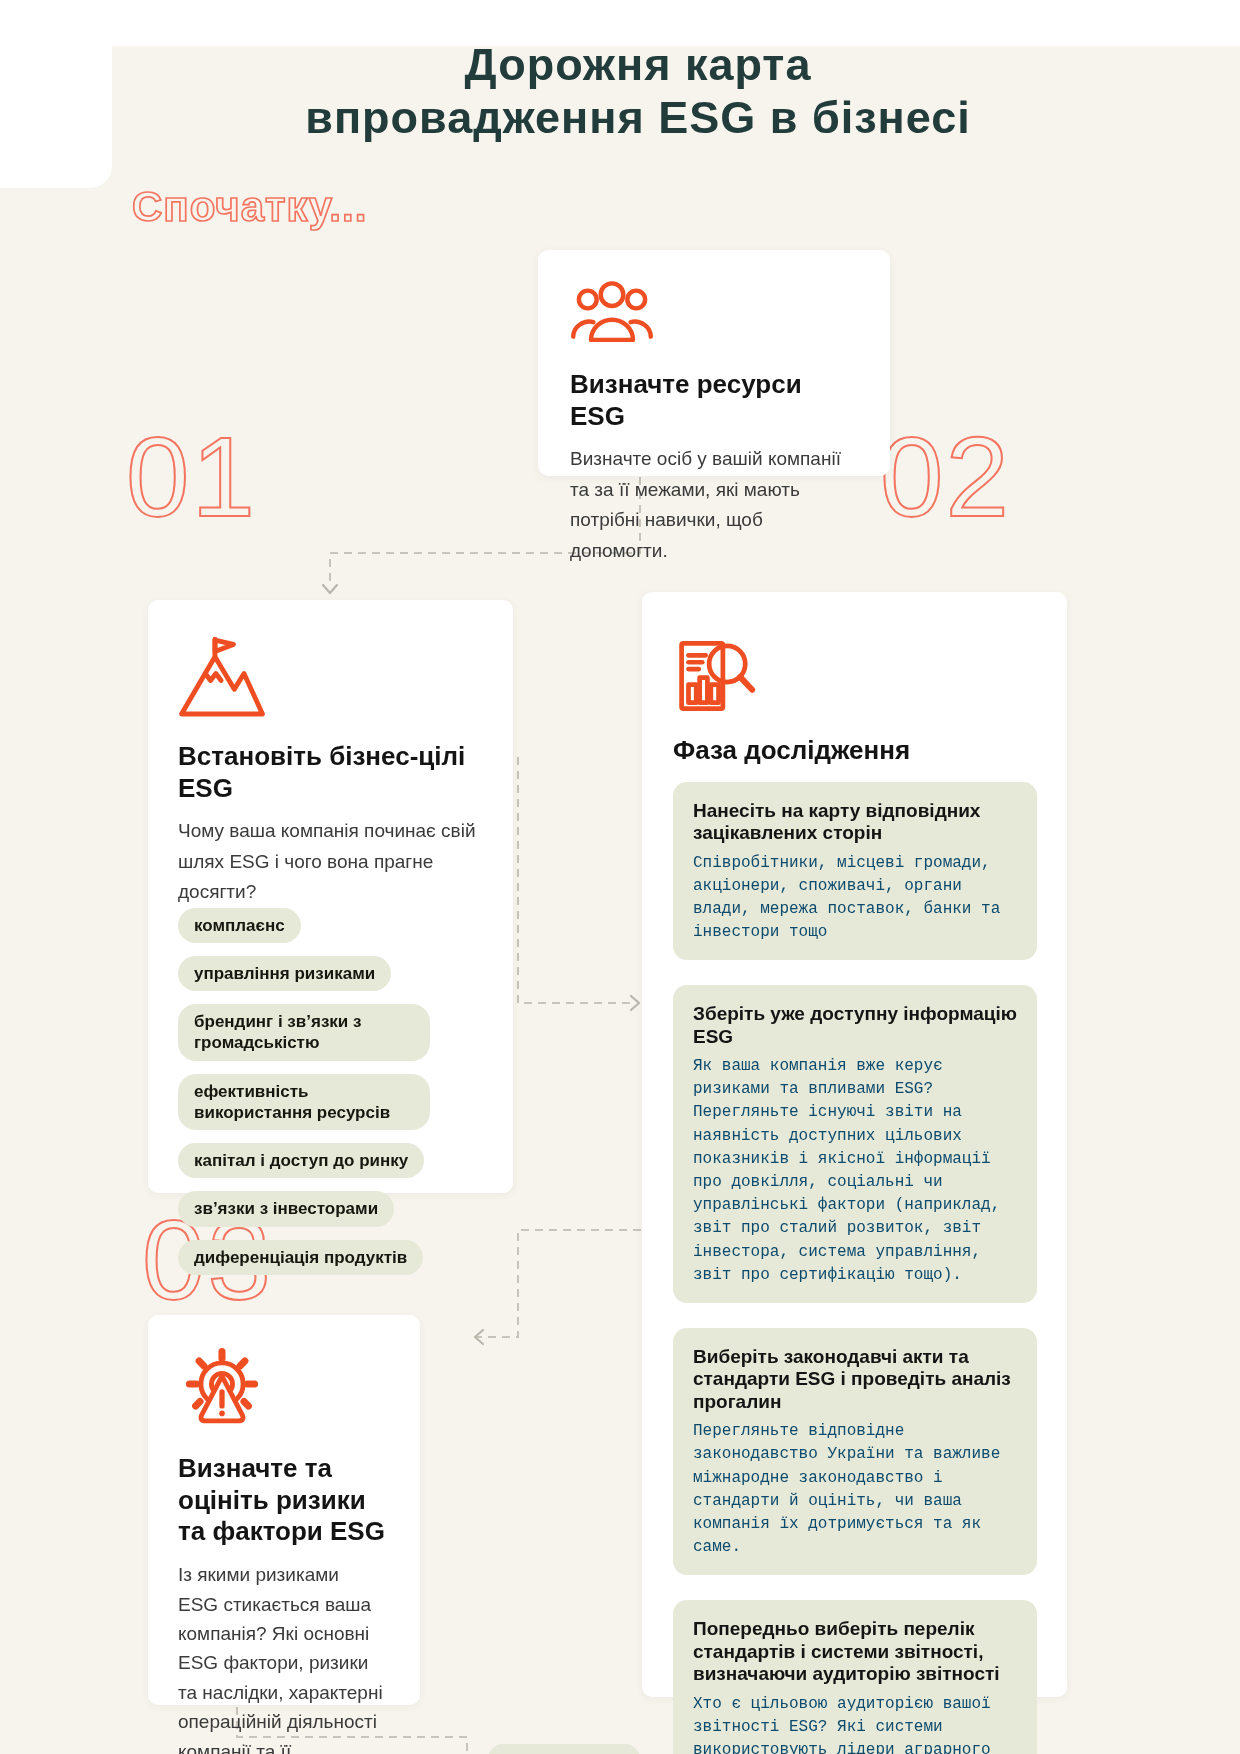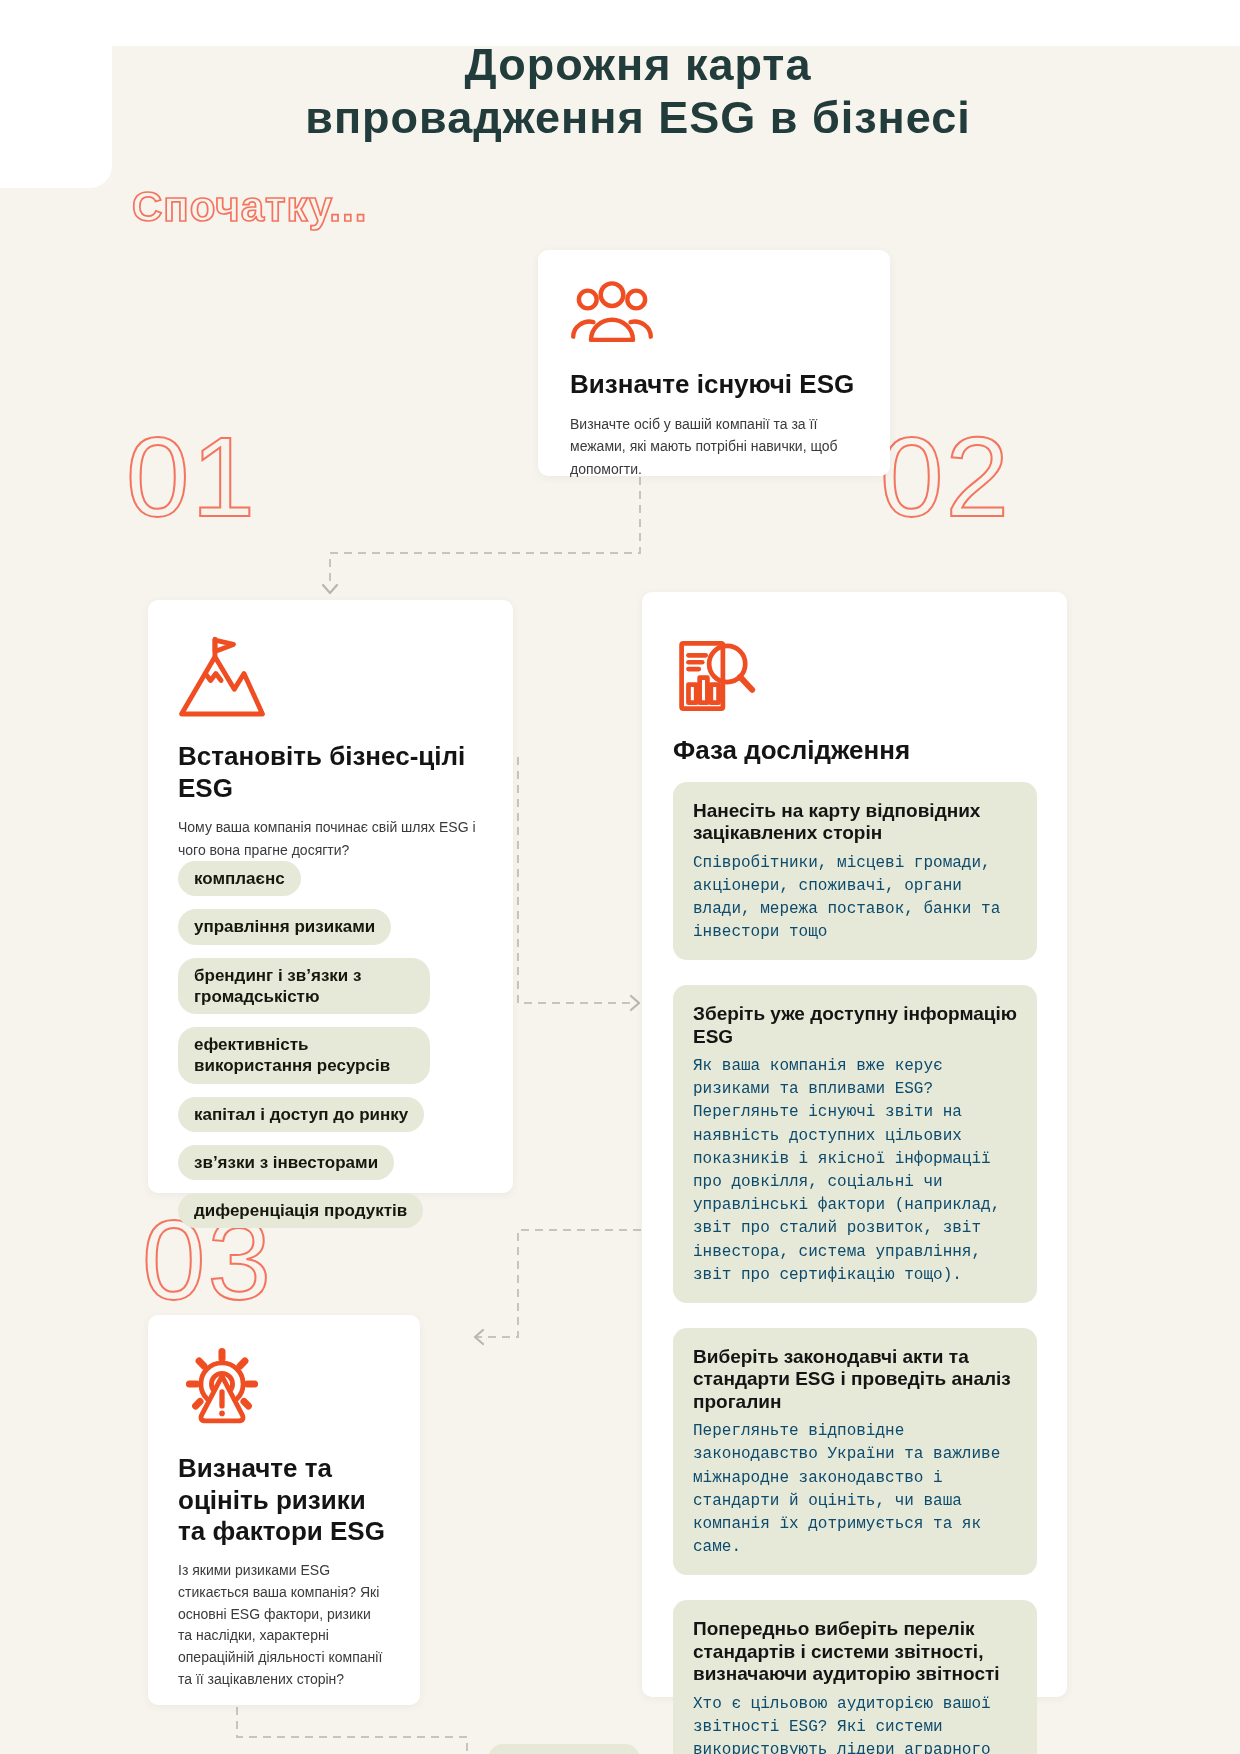--- a/index.html
+++ b/index.html
@@ -19,21 +19,21 @@
   @supports not (-webkit-text-stroke: 1px red){.outline-text{color:#f4745f;}}
   .intro-label{position:absolute;left:132px;top:183px;font-size:42px;font-weight:700;letter-spacing:1px;}
   .big-number{position:absolute;font-size:114px;line-height:1;font-weight:400;letter-spacing:2px;-webkit-text-stroke:2px #f4745f;}
   .num-01{left:126px;top:420px;}
   .num-02{left:880px;top:420px;}
   .num-03{left:142px;top:1203px;}
 
   
   .card{position:absolute;background:#ffffff;border-radius:10px;box-shadow:0 2px 8px rgba(80,75,60,.06);box-sizing:border-box;}
   .card h2{margin:0;font-size:26px;line-height:1.22;font-weight:700;color:#141414;}
-  .card p.body{margin:12px 11px 0 0;font-size:14px;line-height:1.6;color:#3a3a3a;}
+  .card p.body{margin:12px 11px 0 0;font-size:19px;line-height:1.6;color:#3a3a3a;}
 
   .card-resources{left:538px;top:250px;width:352px;height:226px;padding:27px 28px 0 32px;}
   .card-resources h2{margin-top:26px;font-size:26px;}
 
   .card-goals{left:148px;top:600px;width:365px;height:593px;padding:33px 26px 0 30px;}
   .card-goals h2{margin-top:20px;}
 
   .tags{margin-top:0;}
   .tag{display:inline-block;background:#e6e9d8;border-radius:18px;padding:7px 16px;margin:0 6px 13px 0;
     font-size:17px;line-height:1.25;font-weight:700;color:#17170f;max-width:252px;box-sizing:border-box;}
@@ -86,21 +86,21 @@
 
   <section class="card card-resources">
     <svg class="icon" width="84" height="66" viewBox="0 0 104 80" fill="none" stroke="#EF4E23" stroke-width="5.5" stroke-linecap="round" stroke-linejoin="round">
       <circle cx="22" cy="27" r="11"></circle>
       <circle cx="82" cy="27" r="11"></circle>
       <circle cx="52" cy="21" r="14"></circle>
       <path d="M4 73 a20 19 0 0 1 25 -18"></path>
       <path d="M100 73 a20 19 0 0 0 -25 -18"></path>
       <path d="M26 77 a26 25 0 0 1 52 0 z"></path>
     </svg>
-    <h2>Визначте існуючі ESG</h2>
+    <h2>Визначте ресурси ESG</h2>
     <p class="body">Визначте осіб у вашій компанії та за її межами, які мають потрібні навички, щоб допомогти.</p>
   </section>
 
   <section class="card card-goals">
     <svg class="icon" width="88" height="88" viewBox="0 0 100 100" fill="none" stroke="#EF4E23" stroke-width="5.5" stroke-linecap="round" stroke-linejoin="round">
       <path d="M4 92 L42 27 L64 64 L75 46 L96 92 Z"></path>
       <path d="M31 46 L37 54 L43 46 L49 54"></path>
       <path d="M42 26 L42 7"></path>
       <path d="M42 8 L63 13 L42 21 Z"></path>
     </svg>

